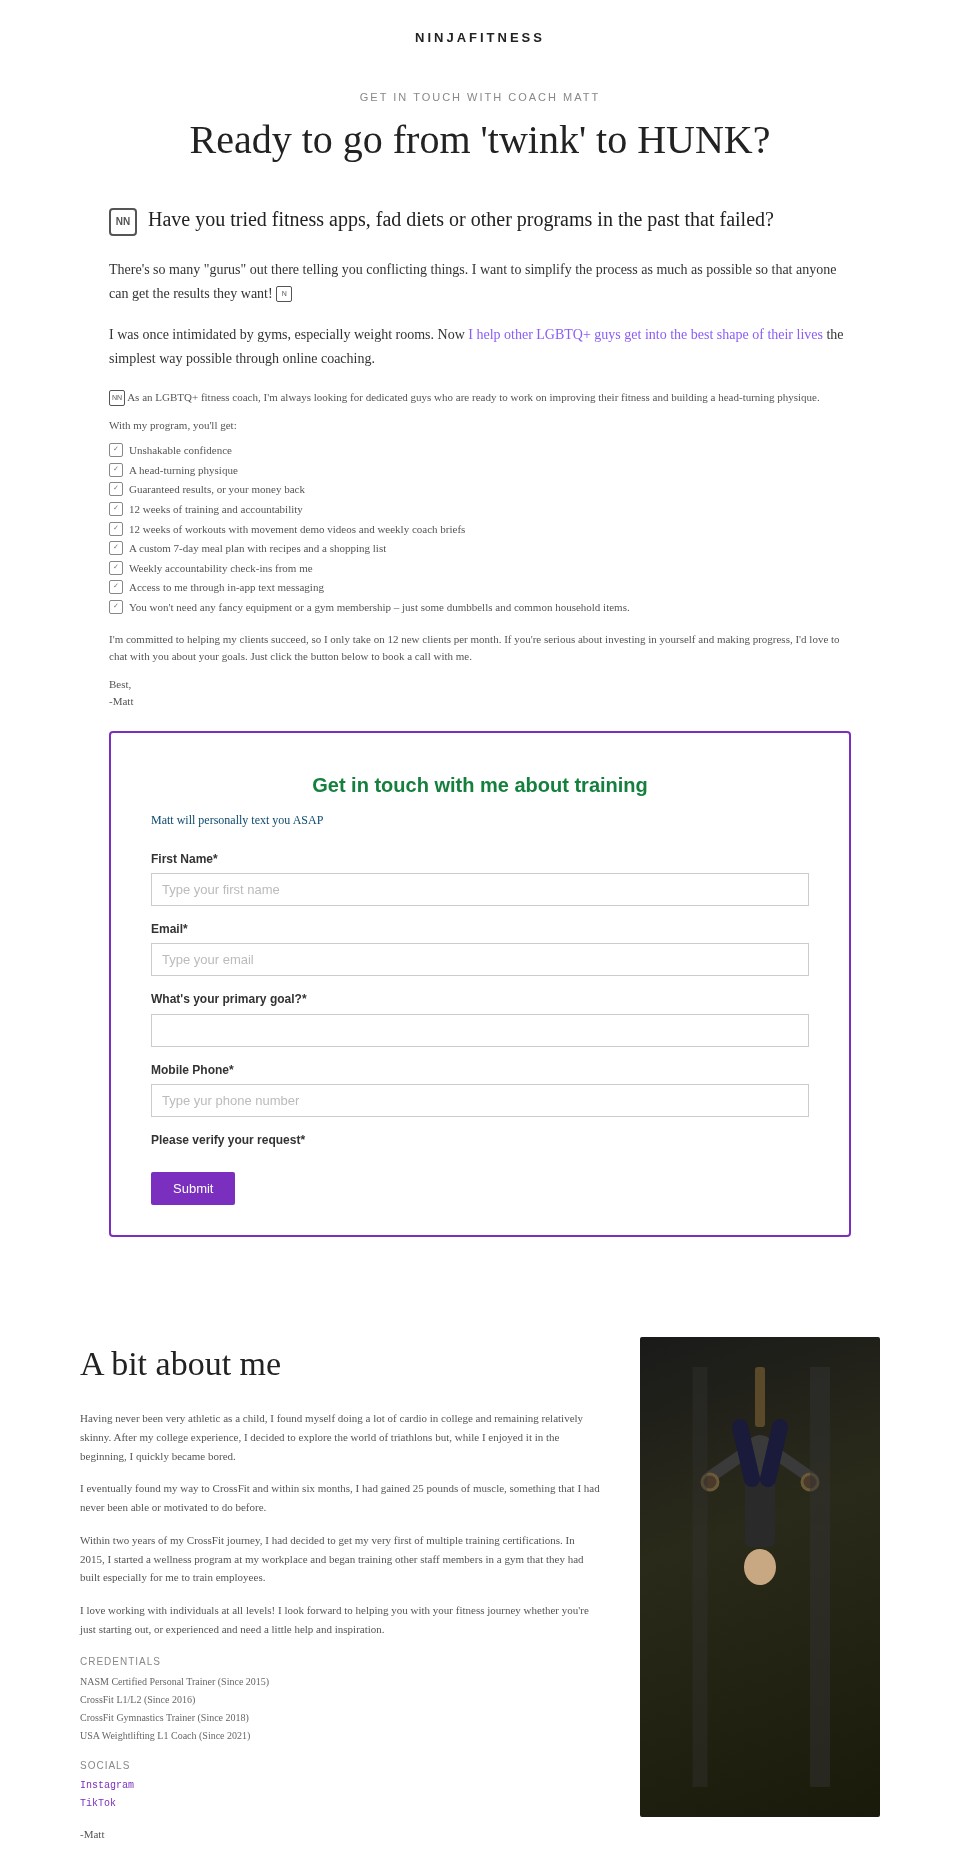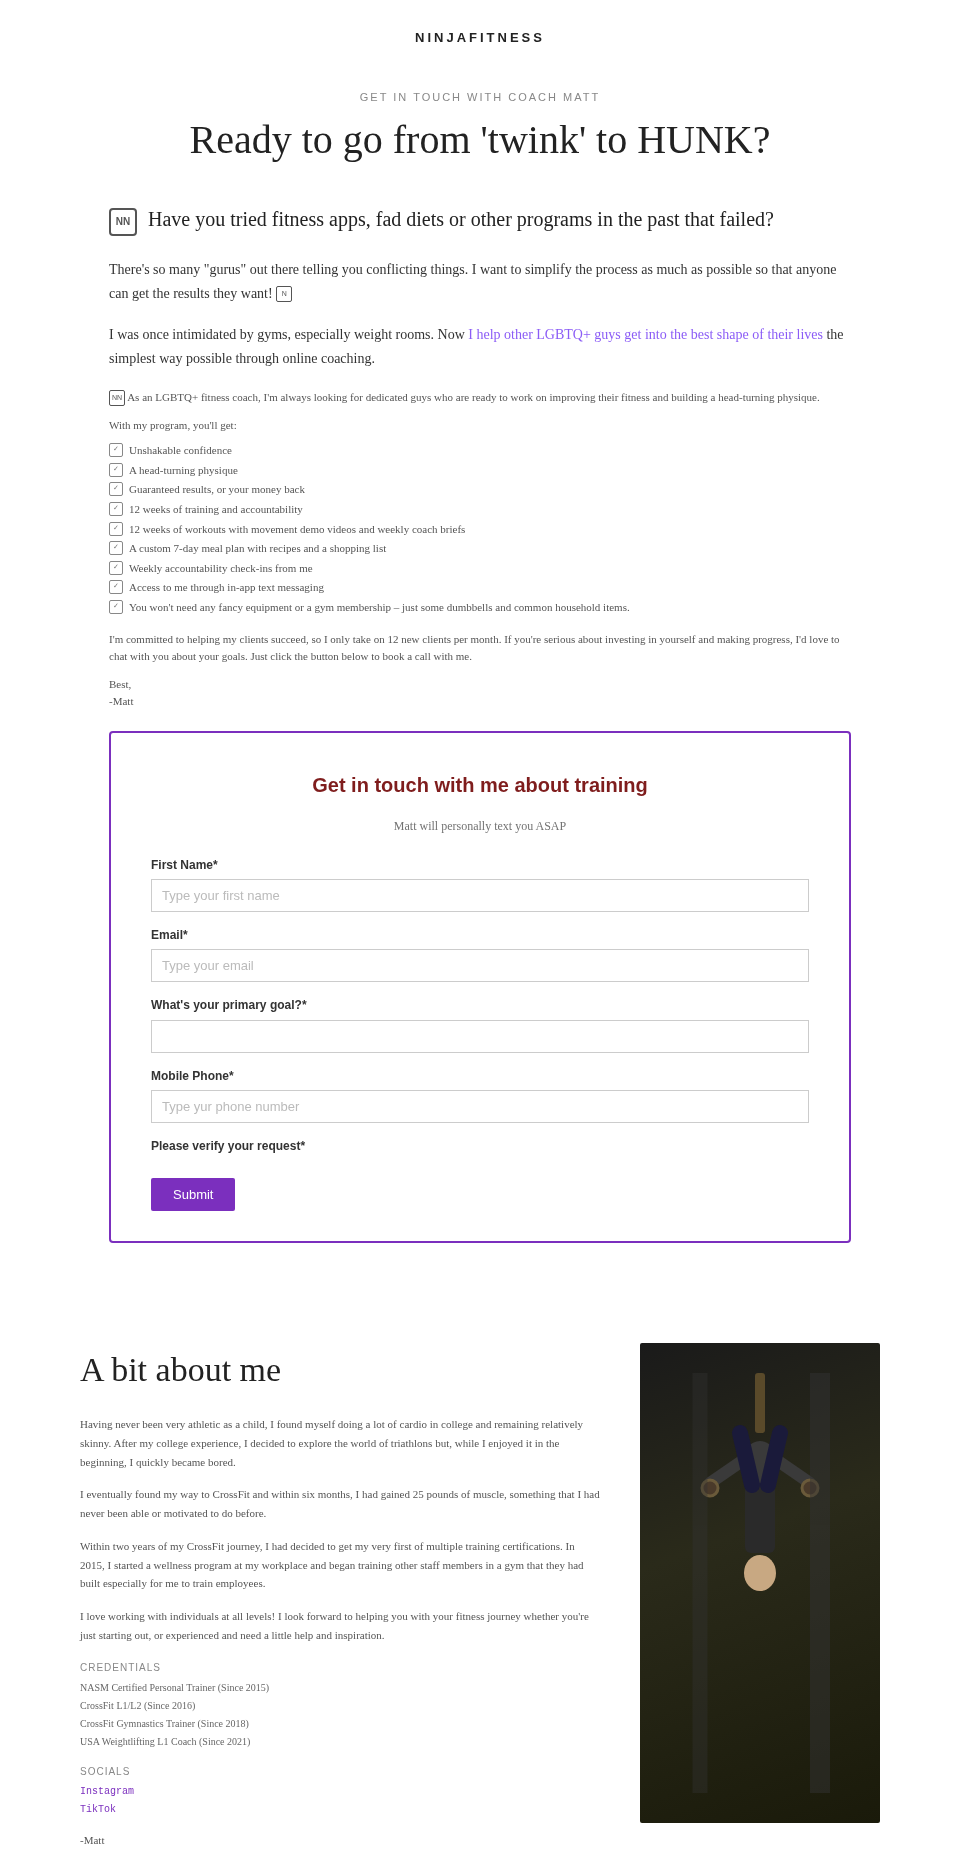--- a/index.html
+++ b/index.html
@@ -162,28 +162,27 @@
       padding: 36px 40px 30px;
       margin: 20px 0 40px;
       background: #fff;
     }
 
     .form-box-title {
       font-family: Arial, sans-serif;
       font-size: 20px;
       font-weight: bold;
       text-align: center;
-      margin-bottom: 16px;
-      color: #7f1d1d;
+      margin-bottom: 10px;
+      color: #15803d;
     }
 
     .form-box-subtitle {
       font-size: 12px;
-      color: #737373;
-      text-align: center;
+      color: #0c4a6e;
       margin-bottom: 20px;
     }
 
     .form-group {
       margin-bottom: 14px;
     }
 
     .form-label {
       display: block;
       font-size: 12px;

